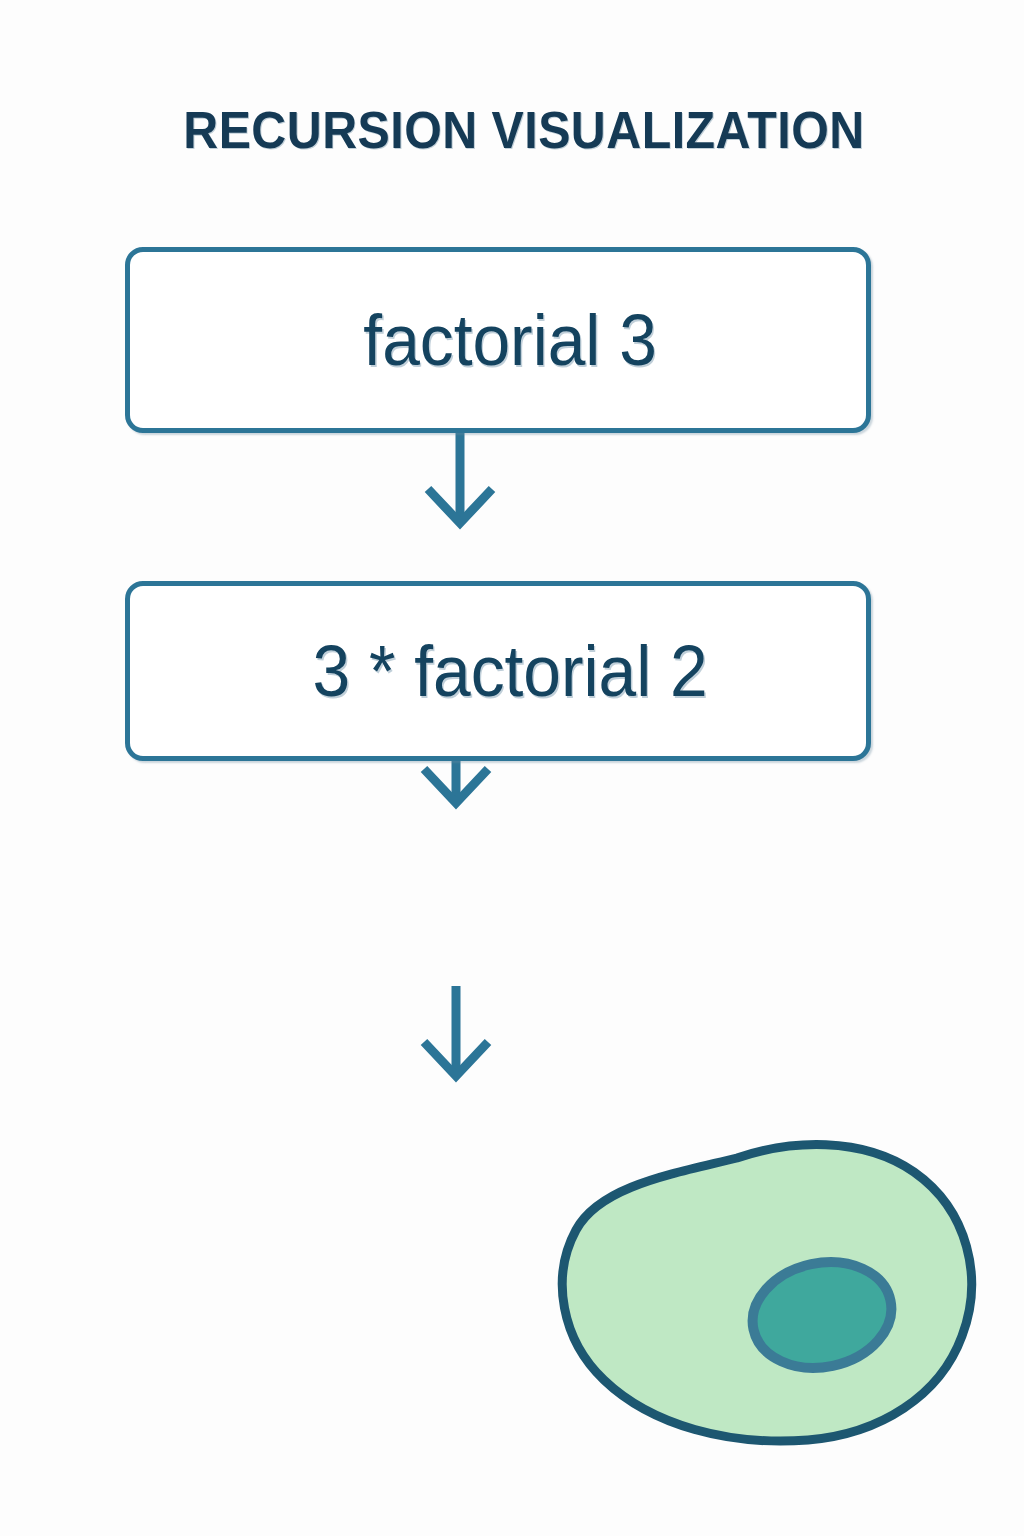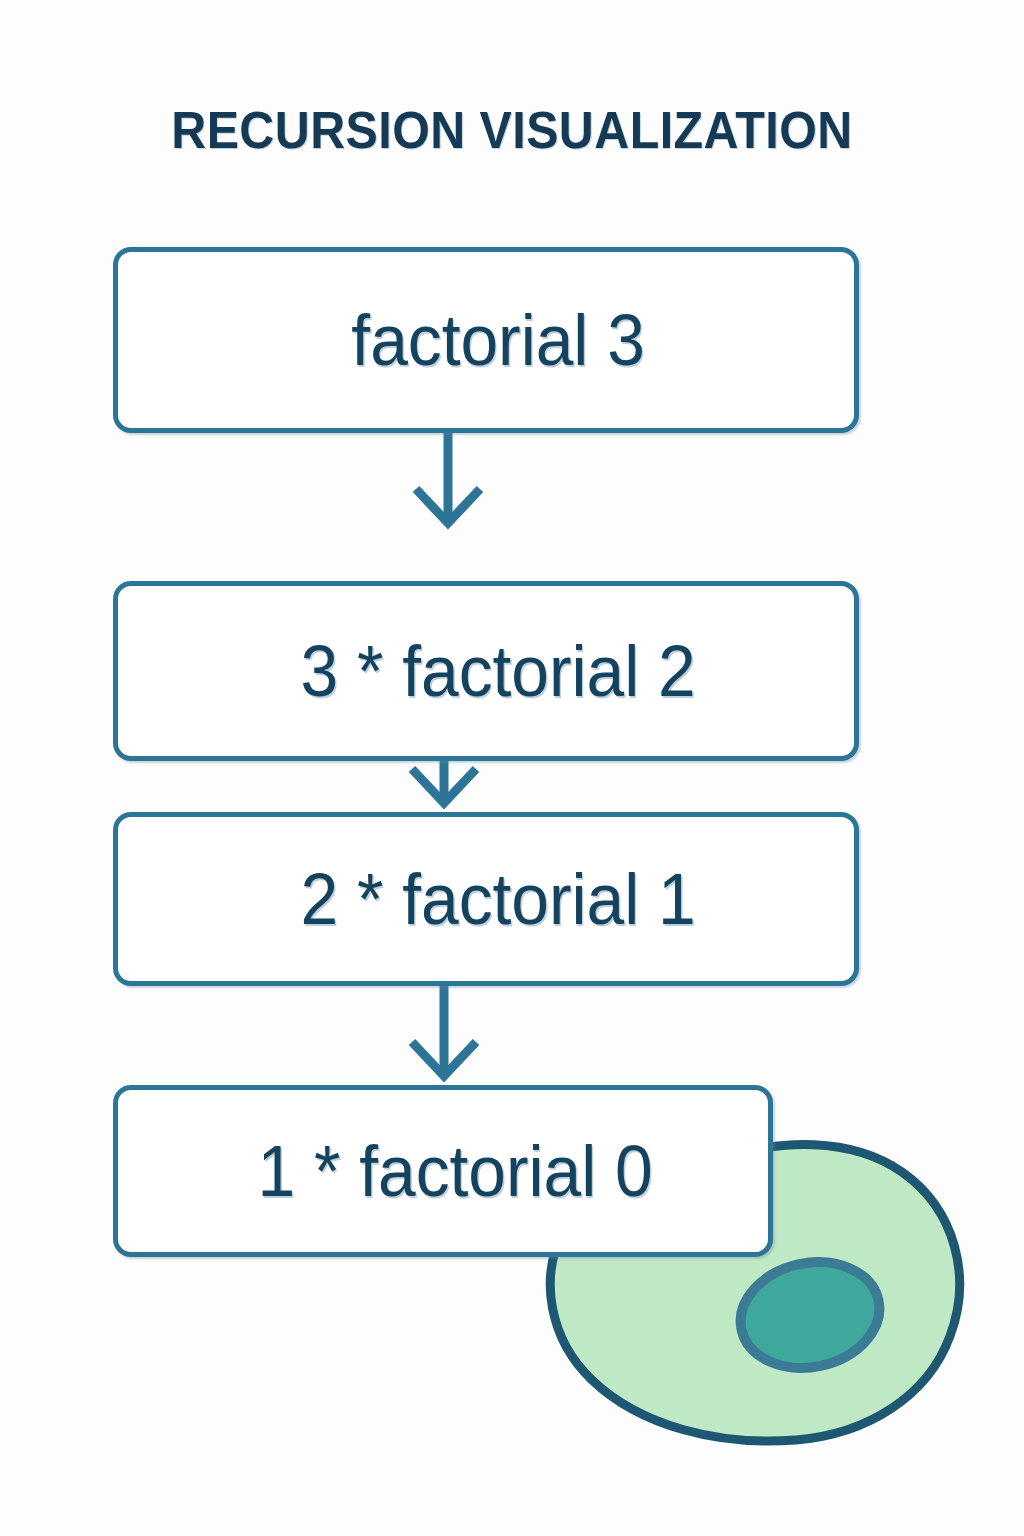--- a/index.html
+++ b/index.html
@@ -10,21 +10,21 @@
     width: 1024px;
     height: 1536px;
     background: #fdfdfd;
     font-family: "Liberation Sans", sans-serif;
     overflow: hidden;
     position: relative;
   }
 
   #canvas {
     position: absolute;
-    left: 0;
+    left: 12px;
     top: 0;
     width: 960px;
     height: 1536px;
   }
 
   
   .title {
     position: absolute;
     left: 0;
     top: 100px;
@@ -123,21 +123,15 @@
   </svg>
 
   <div class="node" id="node-0">
     <span class="node-label">factorial 3</span>
   </div>
 
   <div class="node" id="node-1">
     <span class="node-label">3 * factorial 2</span>
   </div>
 
-  <div class="node" id="node-2">
-    <span class="node-label">2 * factorial 1</span>
-  </div>
 
-  <div class="node" id="node-3">
-    <span class="node-label">1 * factorial 0</span>
-  </div>
 
 </div>
 
 </body></html>

